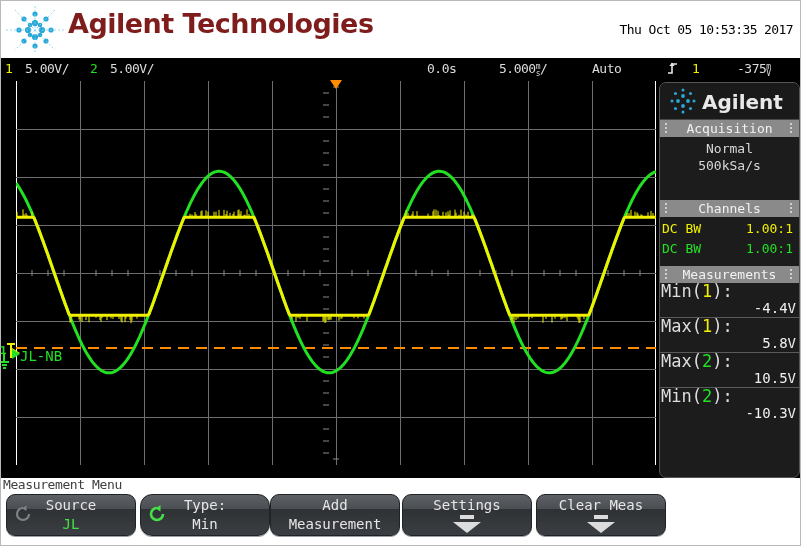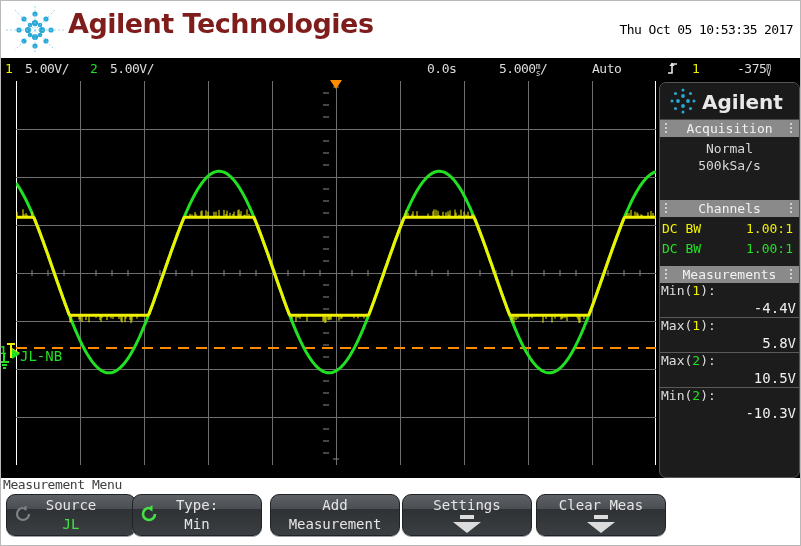--- a/index.html
+++ b/index.html
@@ -89,21 +89,21 @@
   .grip{position:absolute;top:3px;width:4px;height:11px;}
   .grip span{display:block;width:2px;height:2px;background:#cfcfcf;margin-bottom:2px;}
   .grip.l{left:5px;} .grip.r{right:5px;}
   .sect-body{background:#1c1c1c;color:#d8d8d8;font-size:13px;}
   .acq-line{text-align:center;line-height:17px;}
   .chan-row{position:relative;height:20px;line-height:20px;font-size:13px;}
   .chan-row .lft{position:absolute;left:2px;}
   .chan-row .rgt{position:absolute;right:6px;}
   .meas-item{border-bottom:1px solid #5a5a5a;padding:0;}
   .meas-item:last-child{border-bottom:none;}
-  .meas-name{font-size:13px;line-height:16px;color:#dedede;padding-left:1px;}
+  .meas-name{font-size:17px;line-height:16px;color:#dedede;padding-left:1px;}
   .meas-val{font-size:14px;line-height:18px;color:#f0f0f0;text-align:right;padding-right:3px;}
 
   
   #menubar{
     position:absolute;left:0;top:478px;width:801px;height:68px;background:#ffffff;
   }
   #menu-title{
     position:absolute;left:3px;top:-1px;font-size:13px;color:#404040;letter-spacing:-0.4px;
   }
   #softkeys{position:absolute;left:4px;top:16px;width:793px;height:42px;}
@@ -556,21 +556,21 @@
       <div class="ent-icon">
         <svg width="20" height="20" viewBox="0 0 20 20">
           <path d="M16 10 A6 6 0 1 1 10 4" stroke="#7e8287" stroke-width="2.2" fill="none"></path>
           <path d="M13.5 1.5 L9 4.5 L13.5 7 Z" fill="#7e8287"></path>
         </svg>
       </div>
       <div class="l1">Source</div>
       <div class="l2 green">JL</div>
     </div>
 
-    <div class="skey" style="left:128px;">
+    <div class="skey" style="left:136px;border-radius:12px;">
       <div class="ent-icon">
         <svg width="20" height="20" viewBox="0 0 20 20">
           <path d="M16 10 A6 6 0 1 1 10 4" stroke="#44e044" stroke-width="2.6" fill="none"></path>
           <path d="M13.5 1 L8.5 4.5 L13.5 7.5 Z" fill="#44e044"></path>
         </svg>
       </div>
       <div class="l1">Type:</div>
       <div class="l2">Min</div>
     </div>
 

